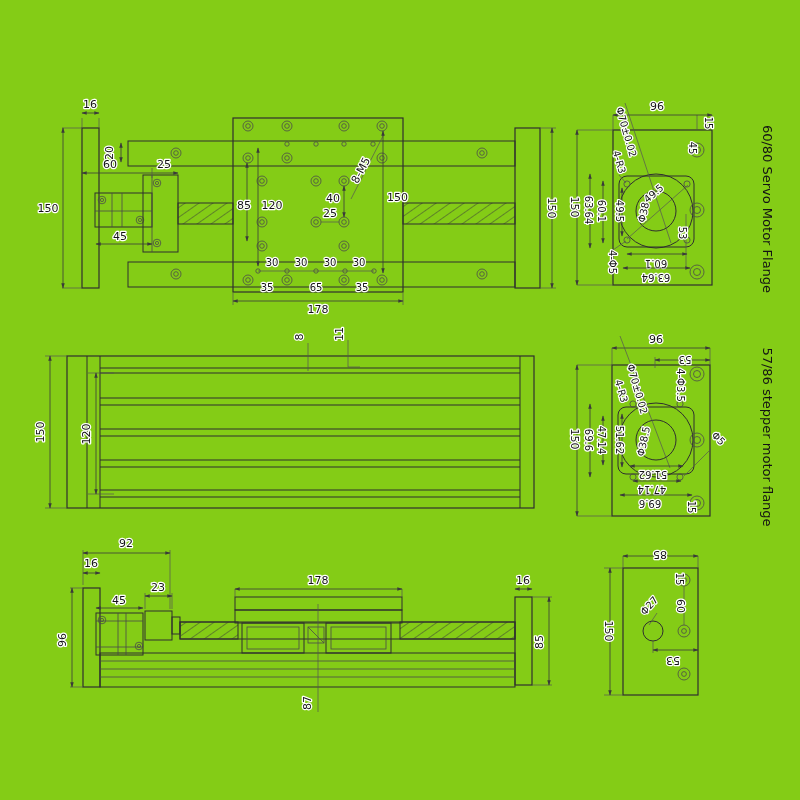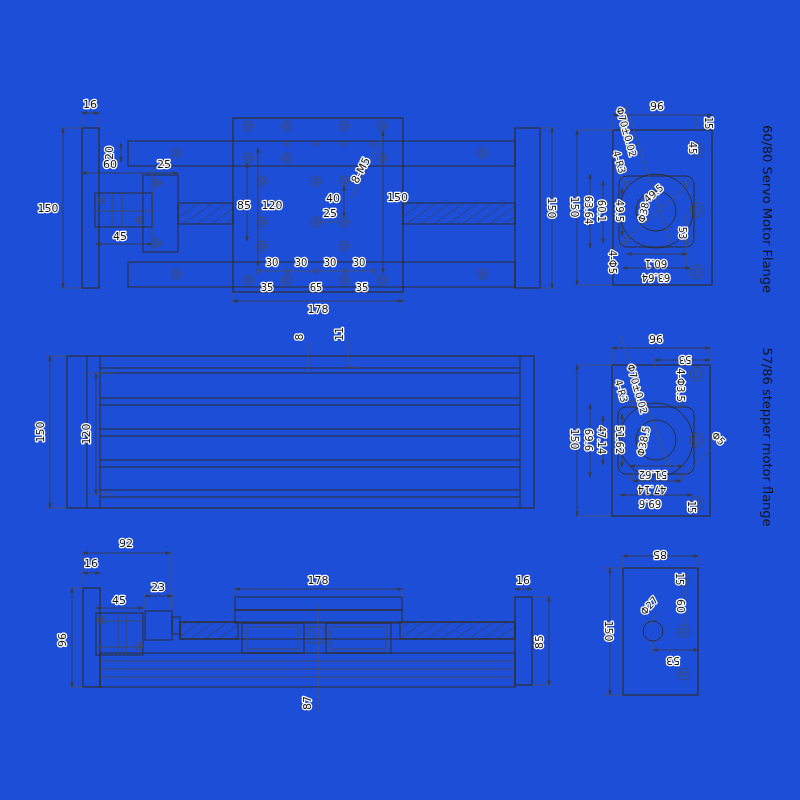--- a/index.html
+++ b/index.html
@@ -1,16 +1,16 @@
 <!DOCTYPE html>
 <html><head>
 <meta charset="utf-8">
 <style>
   html,body{margin:0;padding:0;background:#fff;}
-  .page{width:800px;height:800px;background:#1d4ed8;position:relative;overflow:hidden;text-align:right;}
+  .page{width:800px;height:800px;background:#84cc16;position:relative;overflow:hidden;text-align:right;}
   svg{display:block;}
   .ln{stroke:#2f2f2f;stroke-width:1;fill:none;}
   .ln2{stroke:#2f2f2f;stroke-width:1.2;fill:none;}
   .thin{stroke:#4a4a4a;stroke-width:0.8;fill:none;}
   .dl{stroke:#3a3a3a;stroke-width:0.8;fill:none;marker-start:url(#ar);marker-end:url(#ar);}
   .xl{stroke:#555;stroke-width:0.7;fill:none;}
   .hatchfill{fill:url(#hatch);stroke:#2f2f2f;stroke-width:1;}
   text{font-family:"DejaVu Sans","Liberation Sans",sans-serif;fill:#141414;
        paint-order:stroke;stroke:#ffffff;stroke-width:2.5px;stroke-linejoin:round;}
   .dim{font-size:11px;}

